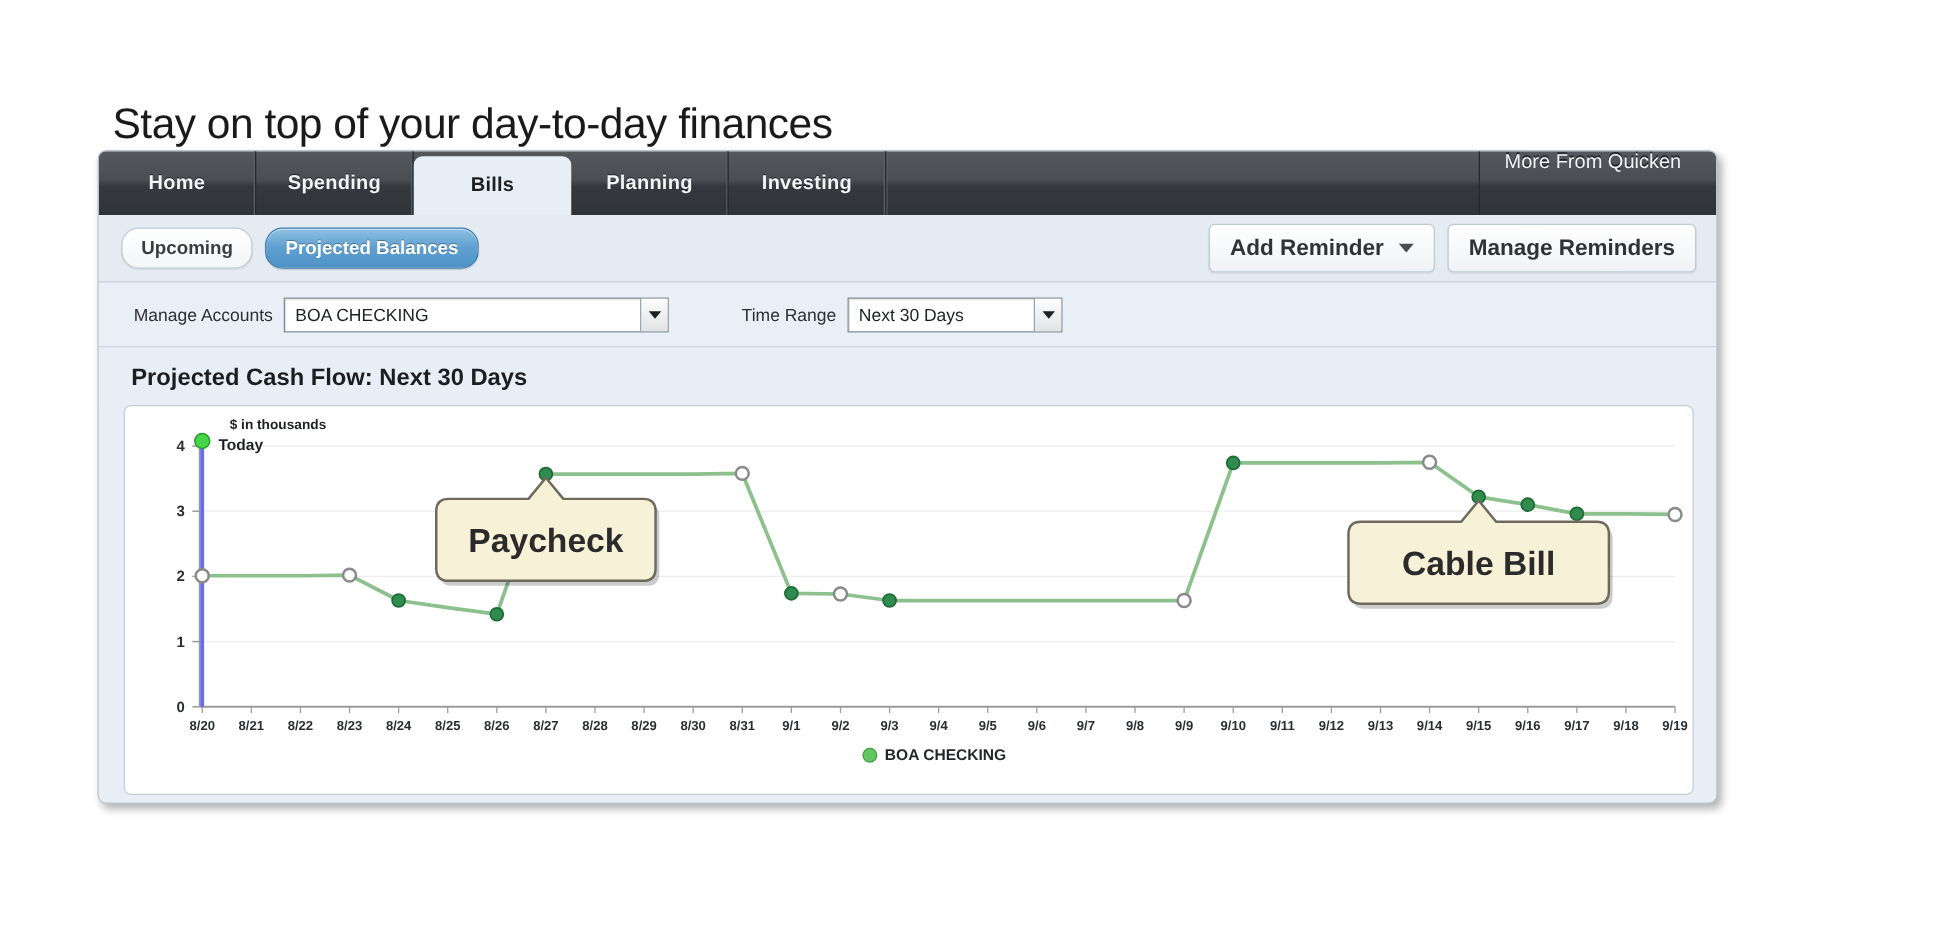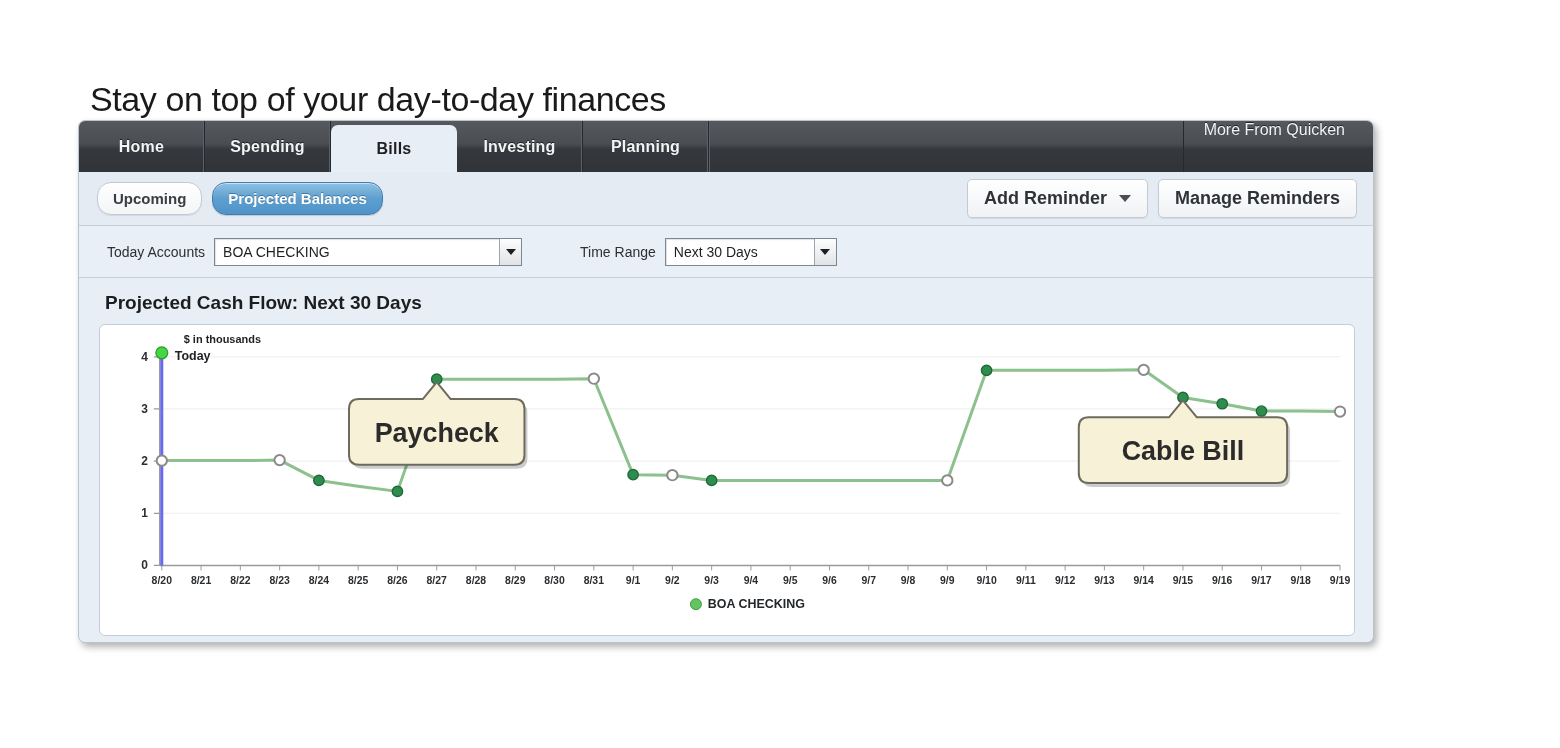--- a/index.html
+++ b/index.html
@@ -222,24 +222,24 @@
       <div class="nav-tab">
           <span>Home</span>
         </div>
       <div class="nav-tab">
           <span>Spending</span>
         </div>
       <div class="nav-tab active">
           <span>Bills</span>
         </div>
       <div class="nav-tab">
+          <span>Planning</span>
+        </div>
+      <div class="nav-tab">
           <span>Investing</span>
-        </div>
-      <div class="nav-tab">
-          <span>Planning</span>
         </div>
       <div class="nav-spacer"></div>
       <div class="nav-right">
           <span>More From Quicken</span>
         </div>
     </div>
 
     <div class="subbar">
       <div class="pill inactive"><span>Upcoming</span></div>
       <div class="pill active"><span>Projected Balances</span></div>
@@ -250,21 +250,21 @@
           <span class="caret"></span>
         </div>
         <div class="tbtn">
           <span>Manage Reminders</span>
         </div>
       </div>
     </div>
 
     <div class="filterbar">
       <div class="filter-group">
-        <span class="flabel">Today Accounts</span>
+        <span class="flabel">Manage Accounts</span>
         <div class="selectbox" id="accounts-select">
           <span class="val">BOA CHECKING</span>
           <span class="sel-arrow">
               <i></i>
             </span>
         </div>
       </div>
 
       <div class="filter-group">
         <span class="flabel">Time Range</span>

